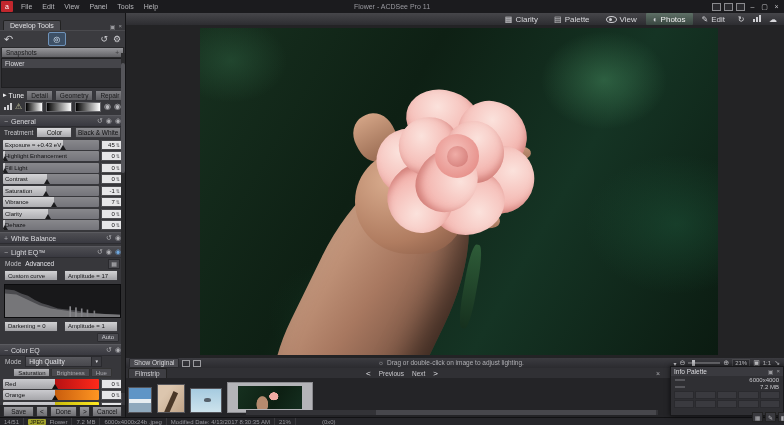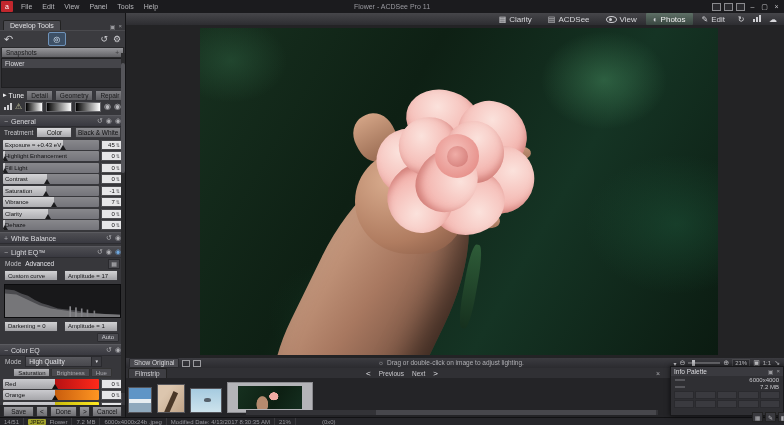--- a/index.html
+++ b/index.html
@@ -206,21 +206,21 @@
   </div>
 </div>
 
 <div class="modebar">
   <div class="mode-btn">
     <span class="mi">▦</span>
     <span>Clarity</span>
   </div>
   <div class="mode-btn">
     <span class="mi">▤</span>
-    <span>ACDSee</span>
+    <span>Palette</span>
   </div>
   <div class="mode-btn">
     <span class="eye"></span>
     <span>View</span>
   </div>
   <div class="mode-btn active">
     <span class="mi">◐</span>
     <span>Photos</span>
   </div>
   <div class="mode-btn">

